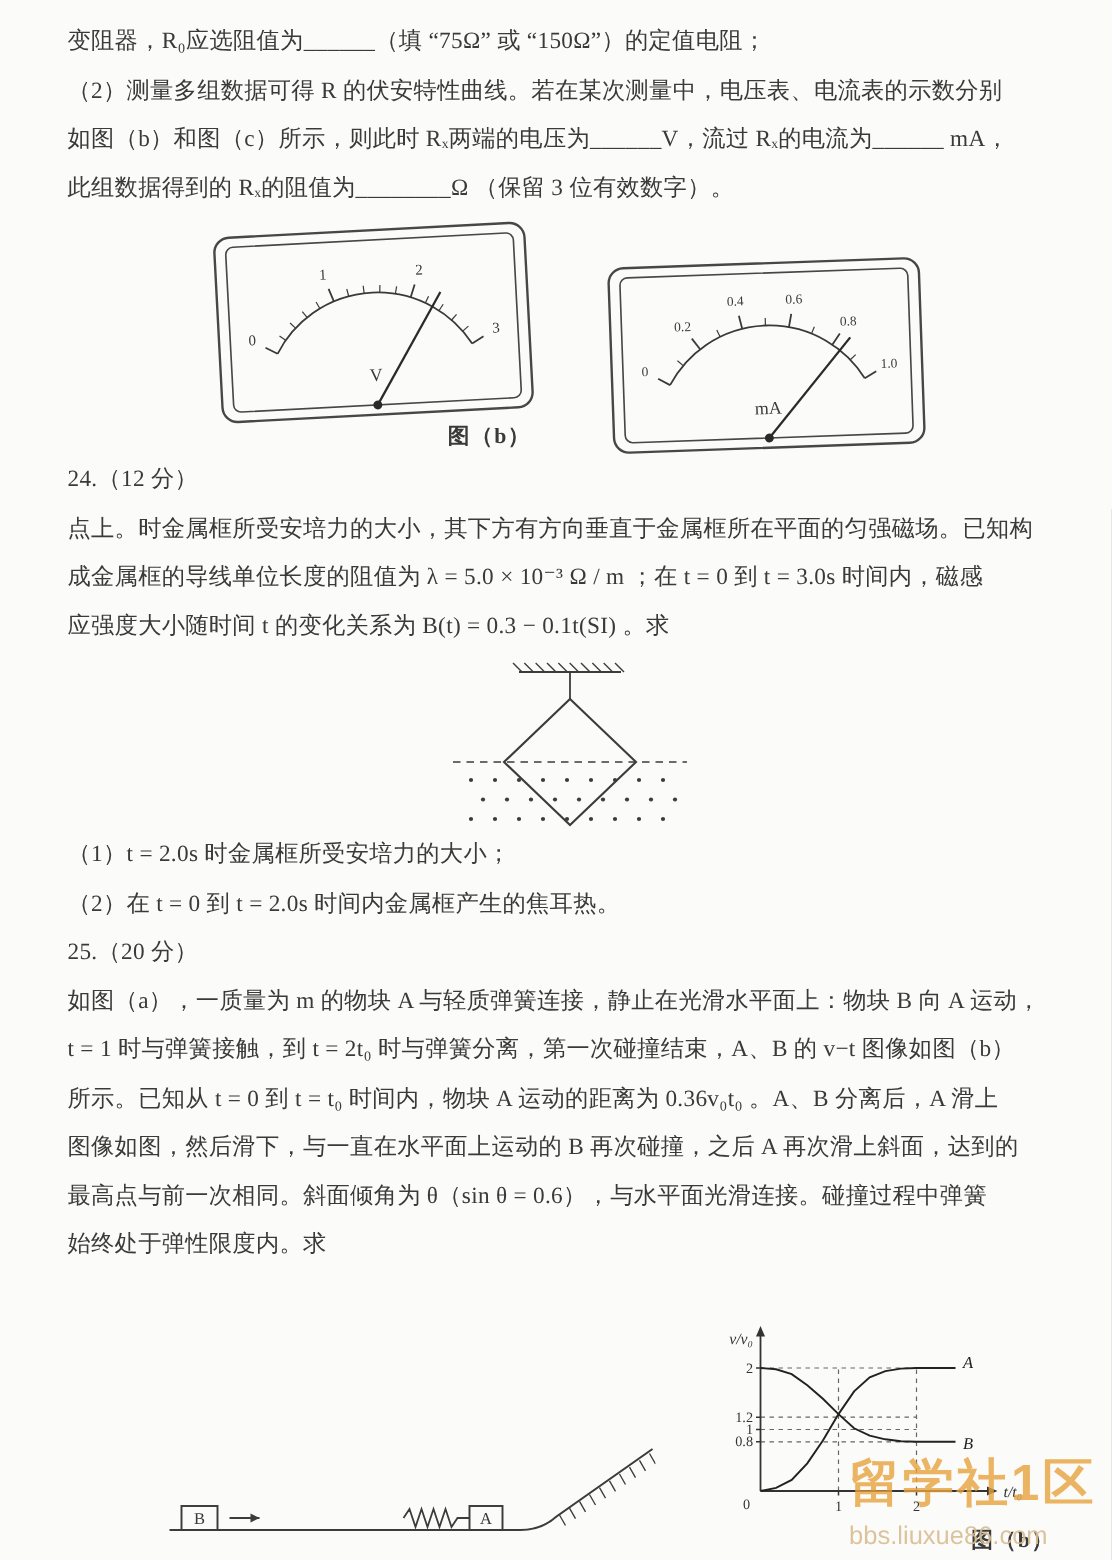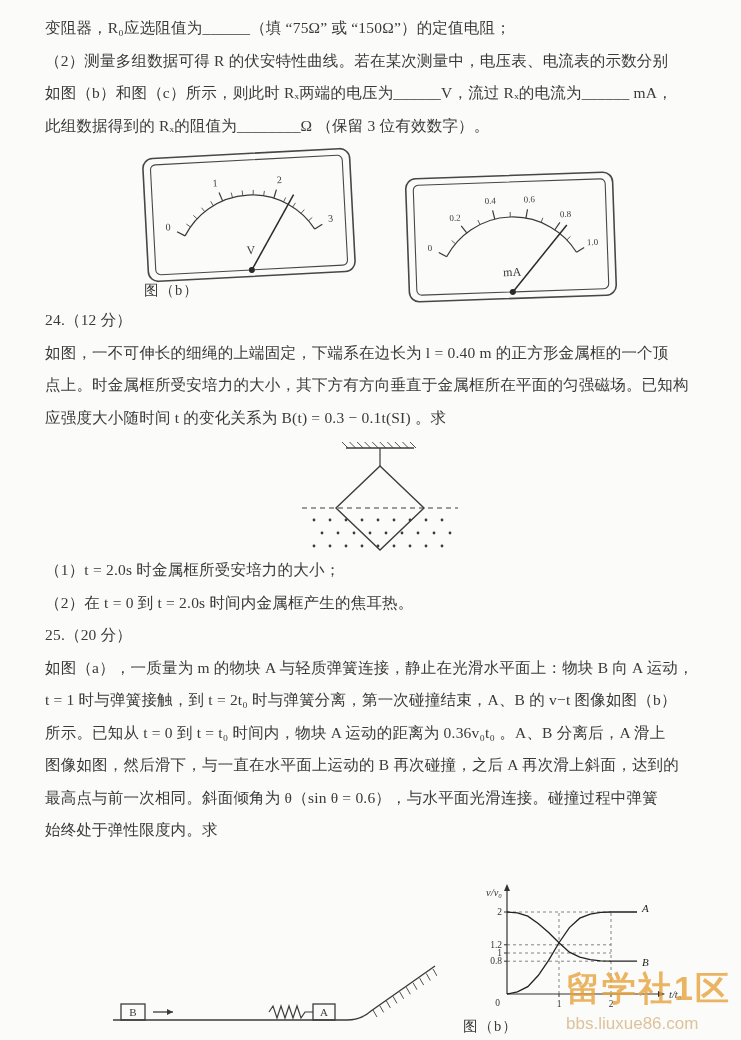--- a/index.html
+++ b/index.html
@@ -4,21 +4,21 @@
 <style>
   html,body{margin:0;padding:0;background:#d8d8d8;}
   .page{position:relative;width:741px;height:1040px;margin:0 auto;background:#fbfbf9;
         overflow:hidden;font-family:"Liberation Serif","DejaVu Serif",serif;color:#3a3a3a;}
   .content{padding:12px 26px 0 45px;}
   .tline{font-size:15.5px;line-height:32.5px;white-space:nowrap;letter-spacing:.2px;}
   .meters{display:flex;justify-content:center;align-items:flex-end;gap:52px;margin:10px 0 4px;}
   .meter-fig{text-align:center;}
   .tiltA{transform:rotate(-3deg);}
   .tiltB{transform:rotate(-2deg);}
-  .caption{font-size:14.5px;margin-top:3px;text-align:left;letter-spacing:1px;}
+  .caption{font-size:14.5px;margin-top:3px;text-align:right;letter-spacing:1px;font-weight:bold;}
   .diamond-fig{display:flex;justify-content:center;margin:2px 0 0;}
   .fig-row{display:flex;align-items:flex-end;gap:26px;margin-top:6px;padding-left:62px;}
   .fig-col{text-align:center;margin-top:29px;}
   svg{display:block;}
   .watermark{position:absolute;right:10px;bottom:6px;text-align:left;
              font-family:"Liberation Sans","DejaVu Sans",sans-serif;}
   .wm-title{font-size:34px;font-weight:bold;opacity:.8;letter-spacing:2px;}
   .wm-url{font-size:17px;opacity:.9;margin-top:2px;}
 </style>
 </head>
@@ -90,22 +90,22 @@
             <text x="186.40638795573724" y="74" text-anchor="middle" font-size="9" fill="#3a3a3a">1.0</text>
             <text x="105" y="102" text-anchor="middle" font-size="12" fill="#3a3a3a">mA</text>
             <line x1="105" y1="118" x2="161.19417194314906" y2="52.89842521394894" stroke="#2a2a2a" stroke-width="1.5"></line>
             <circle cx="105" cy="118" r="3" fill="#2a2a2a"></circle>
           </svg>
       </div>
     </div>
 
     <div class="tline">24.（12 分）</div>
     <div>
-        <div class="tline">如图，一不可伸长的细绳的上端固定，下端系在边长为 l = 0.40 m 的正方形金属框的一个顶</div>
         <div class="tline">点上。时金属框所受安培力的大小，其下方有方向垂直于金属框所在平面的匀强磁场。已知构</div>
+        <div class="tline">成金属框的导线单位长度的阻值为 λ = 5.0 × 10⁻³ Ω / m ；在 t = 0 到 t = 3.0s 时间内，磁感</div>
         <div class="tline">应强度大小随时间 t 的变化关系为 B(t) = 0.3 − 0.1t(SI) 。求</div>
       </div>
 
     <div class="diamond-fig">
       <svg id="diamond-svg" width="280" height="118">
         <line x1="106" y1="12" x2="174" y2="12" stroke="#3c3c3c" stroke-width="1.4"></line>
         <line x1="140" y1="12" x2="140" y2="30" stroke="#3c3c3c" stroke-width="1.2"></line>
         <polygon points="140,30 184,72 140,114 96,72" fill="none" stroke="#3c3c3c" stroke-width="1.4"></polygon>
         <line x1="62" y1="72" x2="218" y2="72" stroke="#3c3c3c" stroke-width="1" stroke-dasharray="5,4"></line>
       <line x1="108" y1="12" x2="102" y2="6" stroke="#3c3c3c" stroke-width="0.9"></line>

